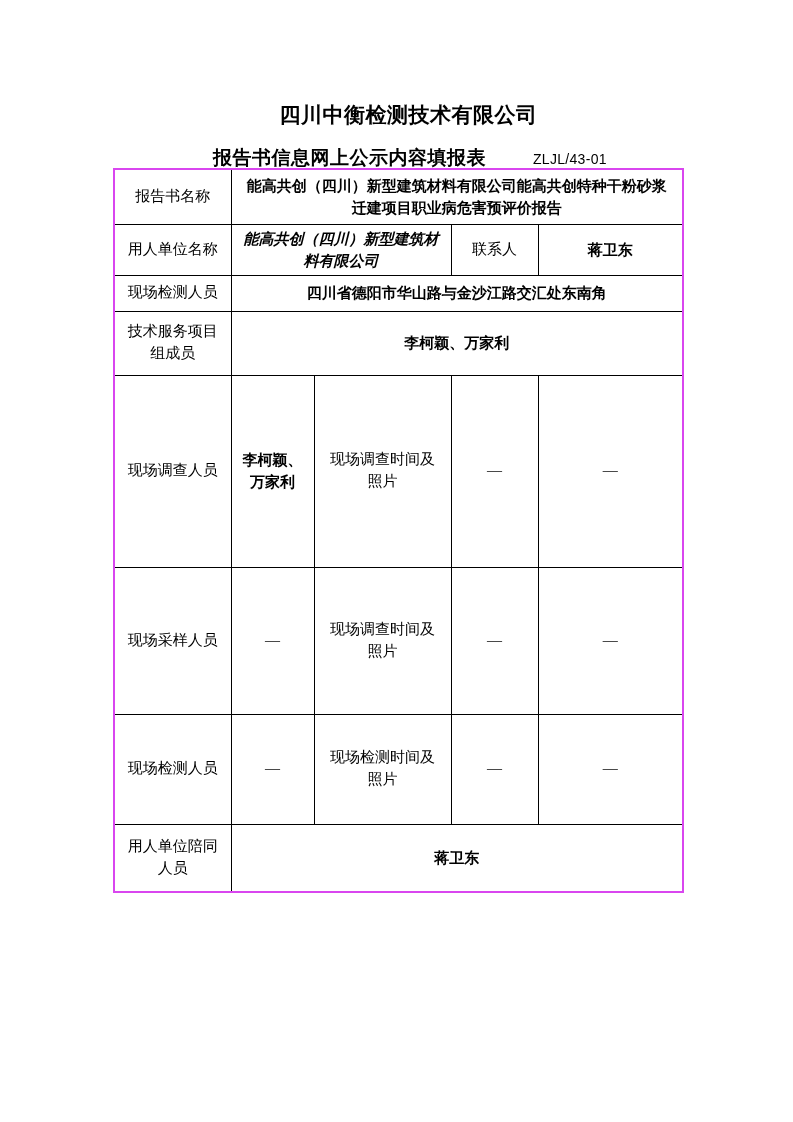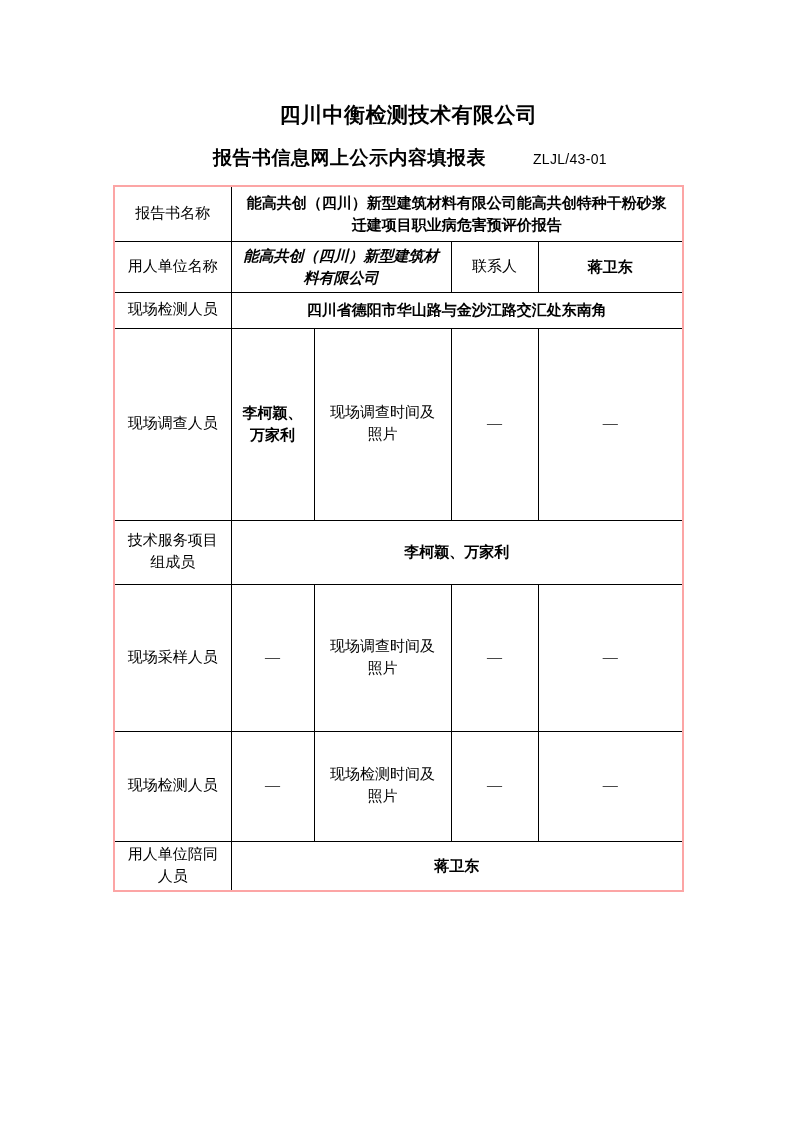--- a/index.html
+++ b/index.html
@@ -15,23 +15,23 @@
     text-align:center;font-size:21px;font-weight:bold;letter-spacing:0.5px;
   }
   .subtitle-row{
     position:absolute;top:145px;left:213px;
     display:flex;align-items:baseline;gap:47px;white-space:nowrap;
   }
   .subtitle{font-size:19px;font-weight:bold;letter-spacing:0.5px;}
   .form-code{font-size:14px;font-weight:normal;letter-spacing:0.3px;}
 
   table.doc-table{
-    position:absolute;left:113px;top:185px;
+    position:absolute;left:113px;top:168px;
     border-collapse:collapse;table-layout:fixed;
-    border:2px solid #fca5a5;
+    border:2px solid #d946ef;
   }
   .doc-table td{
     border:1.5px solid #000;
     text-align:center;vertical-align:middle;
     padding:2px 3px;font-size:15px;line-height:1.45;
     overflow:hidden;
   }
   .label-cell{
     font-family:"Liberation Serif", serif;
     font-size:14px;font-weight:normal;
@@ -95,44 +95,44 @@
 
     <tr style="height:36px">
       <td class="label-cell">
         <span class="w-label">现场检测人员</span>
       </td>
       <td colspan="4" class="bold">
         <span>四川省德阳市华山路与金沙江路交汇处东南角</span>
       </td>
     </tr>
 
+    <tr style="height:64px">
+      <td class="label-cell">
+        <span class="w-label">技术服务项目组成员</span>
+      </td>
+      <td colspan="4" class="bold">
+        <span>李柯颖、万家利</span>
+      </td>
+    </tr>
+
     <tr style="height:192px">
       <td class="label-cell">
         <span class="w-label">现场调查人员</span>
       </td>
       <td class="bold">
         <span class="w-person">李柯颖、万家利</span>
       </td>
       <td class="regular">
         <span class="w-time">现场调查时间及照片</span>
       </td>
       <td class="regular">
         <span class="dash">—</span>
       </td>
       <td class="regular">
         <span class="dash">—</span>
-      </td>
-    </tr>
-
-    <tr style="height:64px">
-      <td class="label-cell">
-        <span class="w-label">技术服务项目组成员</span>
-      </td>
-      <td colspan="4" class="bold">
-        <span>李柯颖、万家利</span>
       </td>
     </tr>
 
     <tr style="height:147px">
       <td class="label-cell">
         <span class="w-label">现场采样人员</span>
       </td>
       <td class="regular">
         <span class="dash">—</span>
       </td>
@@ -158,21 +158,21 @@
         <span class="w-time">现场检测时间及照片</span>
       </td>
       <td class="regular">
         <span class="dash">—</span>
       </td>
       <td class="regular">
         <span class="dash">—</span>
       </td>
     </tr>
 
-    <tr style="height:50px">
+    <tr style="height:68px">
       <td class="label-cell">
         <span class="w-label">用人单位陪同人员</span>
       </td>
       <td colspan="4" class="bold">
         <span>蒋卫东</span>
       </td>
     </tr>
   </tbody>
     </table>
 

